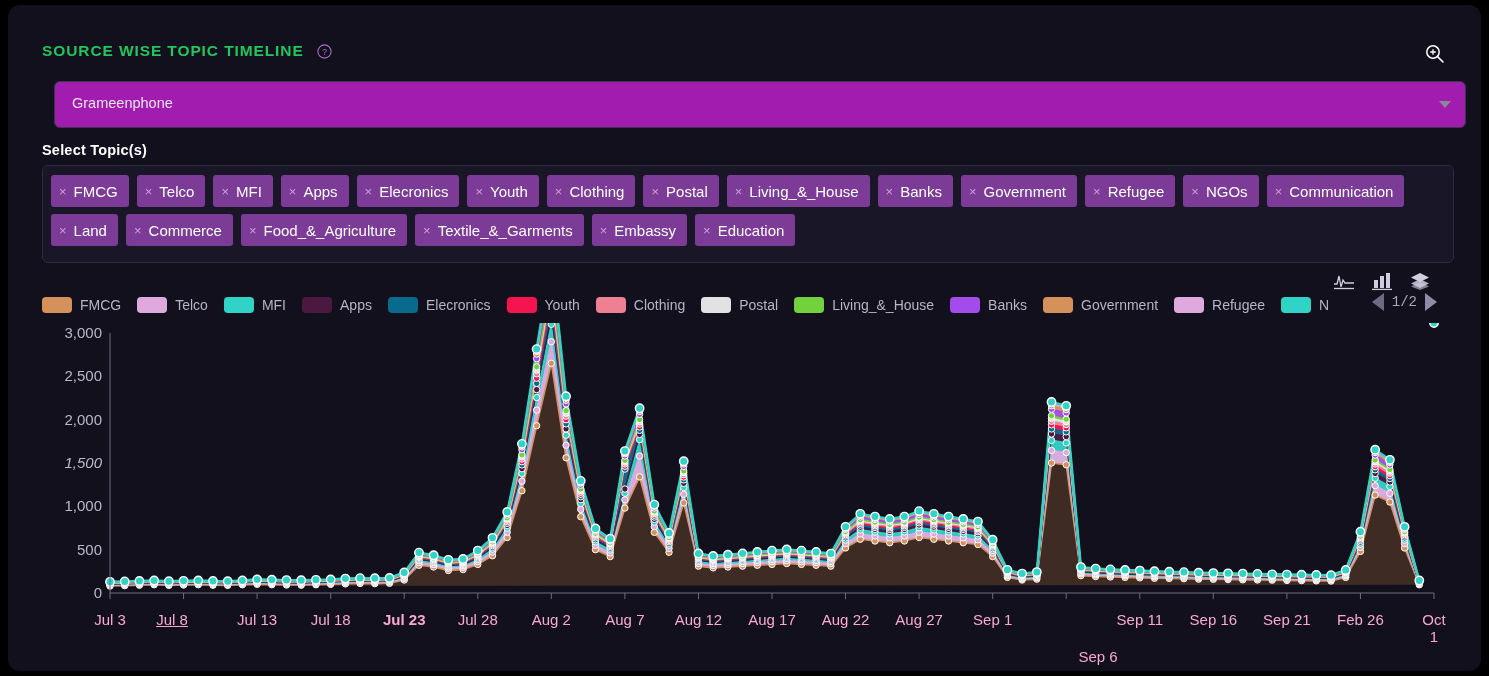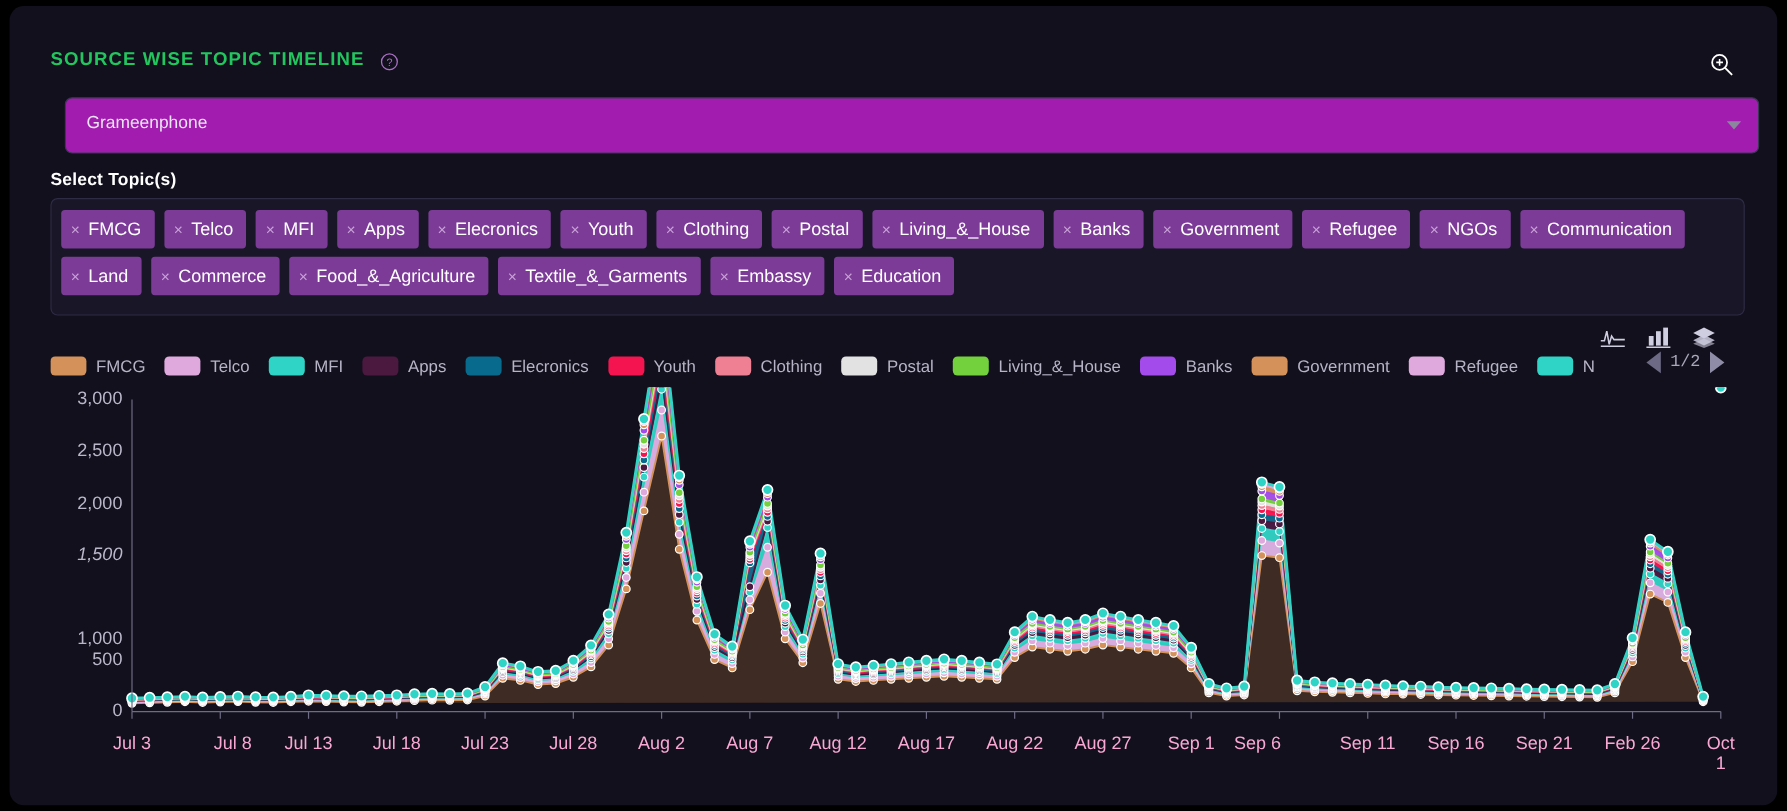--- a/index.html
+++ b/index.html
@@ -1602,41 +1602,41 @@
         <line x1="1024.2222222222222" y1="270" x2="1024.2222222222222" y2="276" stroke="#6e6b85" stroke-width="1"></line>
         <line x1="1097.7777777777778" y1="270" x2="1097.7777777777778" y2="276" stroke="#6e6b85" stroke-width="1"></line>
         <line x1="1171.3333333333333" y1="270" x2="1171.3333333333333" y2="276" stroke="#6e6b85" stroke-width="1"></line>
         <line x1="1244.888888888889" y1="270" x2="1244.888888888889" y2="276" stroke="#6e6b85" stroke-width="1"></line>
         <line x1="1318.4444444444443" y1="270" x2="1318.4444444444443" y2="276" stroke="#6e6b85" stroke-width="1"></line>
         <line x1="1392" y1="270" x2="1392" y2="276" stroke="#6e6b85" stroke-width="1"></line>
       </svg>
     <div id="ylabels">
         <div class="ylab" style="left: 0px; top: 261px;">0</div>
         <div class="ylab" style="left: 0px; top: 217.667px;">500</div>
-        <div class="ylab" style="left: 0px; top: 174.333px; margin-top: 27px;">1,000</div>
+        <div class="ylab" style="left: 0px; top: 174.333px;">1,000</div>
         <div class="ylab" style="left: 0px; top: 131px; font-style: italic;">1,500</div>
         <div class="ylab" style="left: 0px; top: 87.6667px;">2,000</div>
         <div class="ylab" style="left: 0px; top: 44.3333px;">2,500</div>
         <div class="ylab" style="left: 0px; top: 1px;">3,000</div>
       </div>
     <div id="xlabels">
         <div class="xlab" style="left: 68px;">Jul 3</div>
-        <div class="xlab" style="left: 152px;">Jul 8</div>
+        <div class="xlab" style="left: 130px; text-decoration: underline;">Jul 8</div>
         <div class="xlab" style="left: 215.111px;">Jul 13</div>
         <div class="xlab" style="left: 288.667px;">Jul 18</div>
-        <div class="xlab" style="left: 362.222px;">Jul 23</div>
+        <div class="xlab" style="left: 362.222px; font-weight: bold;">Jul 23</div>
         <div class="xlab" style="left: 435.778px; text-align: center;">Jul 28</div>
         <div class="xlab" style="left: 509.333px;">Aug 2</div>
         <div class="xlab" style="left: 582.889px;">Aug 7</div>
         <div class="xlab" style="left: 656.444px; text-align: center;">Aug 12</div>
         <div class="xlab" style="left: 730px;">Aug 17</div>
         <div class="xlab" style="left: 803.556px;">Aug 22</div>
         <div class="xlab" style="left: 877.111px;">Aug 27</div>
         <div class="xlab" style="left: 950.667px;">Sep 1</div>
-        <div class="xlab" style="left: 1006px;">Sep 6</div>
+        <div class="xlab" style="left: 1056px; margin-top: 37px;">Sep 6</div>
         <div class="xlab" style="left: 1097.78px;">Sep 11</div>
         <div class="xlab" style="left: 1171.33px;">Sep 16</div>
         <div class="xlab" style="left: 1244.89px;">Sep 21</div>
         <div class="xlab" style="left: 1318.44px;">Feb 26</div>
         <div class="xlab" style="left: 1392px;">Oct 1</div>
       </div>
   </div>
 
 </div>
 

